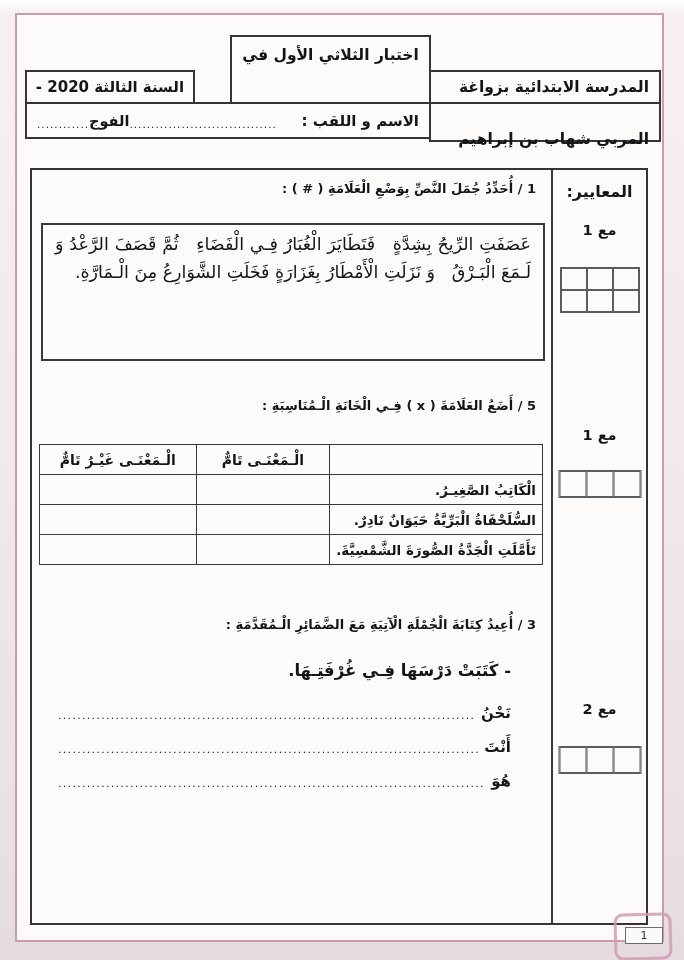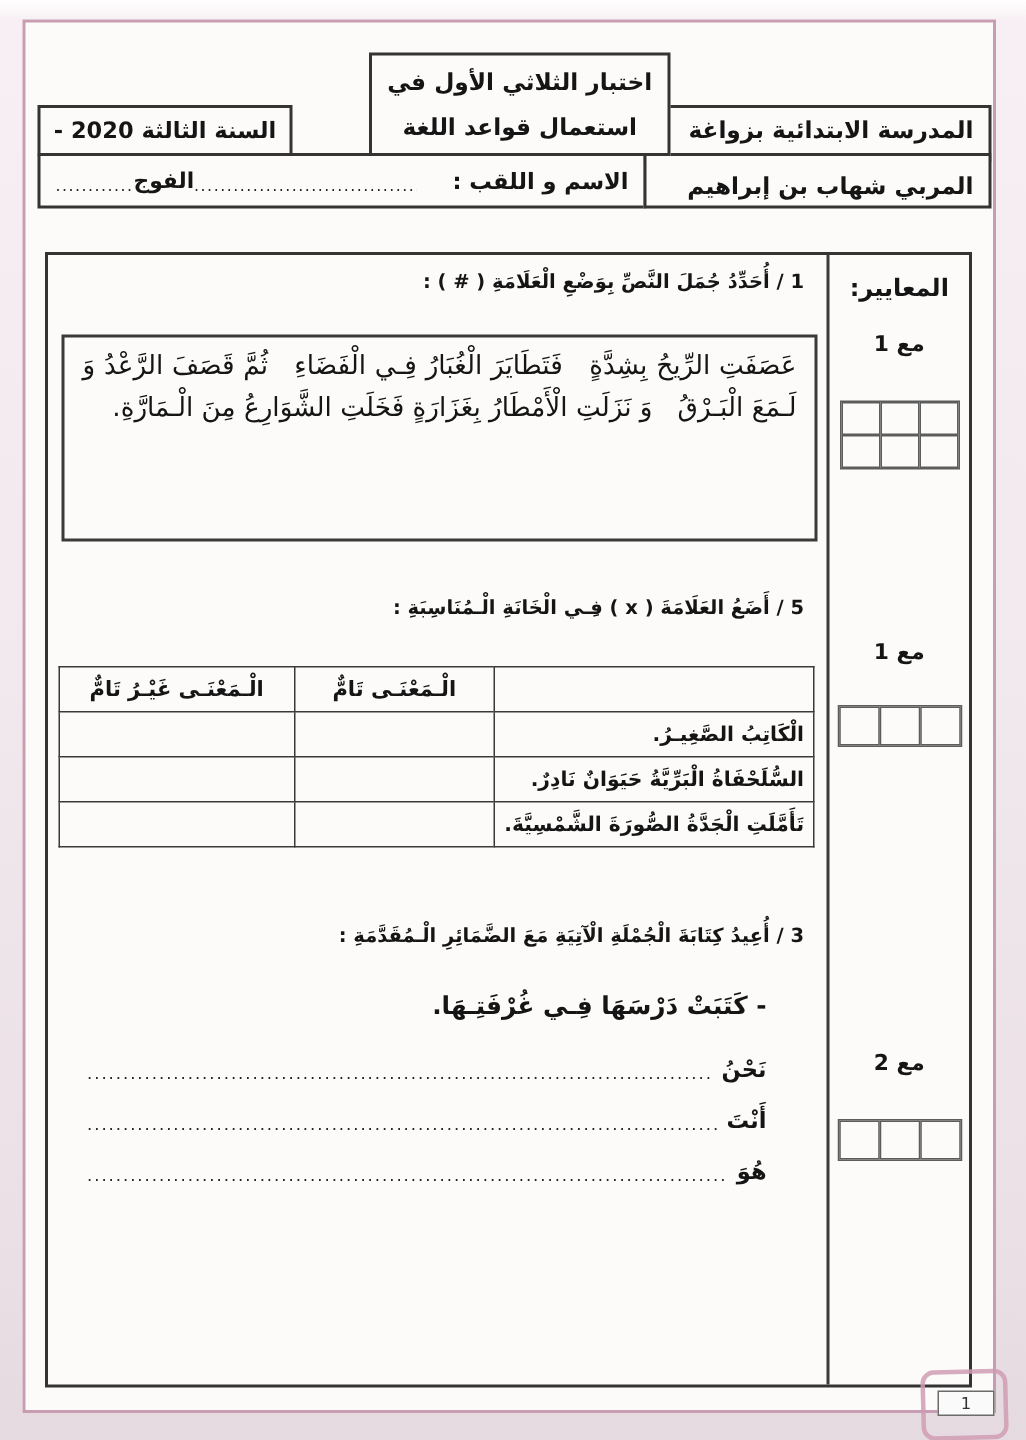--- a/index.html
+++ b/index.html
@@ -14,22 +14,22 @@
   
   .frame {
     position:absolute; left:15px; top:13px; width:649px; height:929px;
     border:2px solid #c99db1; background:#fcfbfa;
   }
   .box { position:absolute; border:2px solid #343434; background:#fcfbfa; }
   
   .h-year   { left:8px;   top:55px; width:170px; height:34px; line-height:31px; text-align:center; font-weight:bold; font-size:15px; }
   .h-name   { left:8px;   top:87px; width:406px; height:37px; display:flex; align-items:center; padding:0 10px; }
   .h-school { left:412px; top:55px; width:232px; height:38px; line-height:31px; text-align:right; padding:0 10px; font-weight:bold; font-size:15.5px; }
-  .h-teacher{ left:412px; top:87px; width:232px; height:37px; line-height:34px; text-align:right; padding:3px 10px; font-weight:bold; font-size:15.5px; }
-  .h-title  { left:229px; top:20px; width:201px; height:69px; text-align:center; padding-top:3px; }
+  .h-teacher{ left:412px; top:87px; width:232px; height:37px; line-height:34px; text-align:right; padding:18px 10px; font-weight:bold; font-size:15.5px; }
+  .h-title  { left:213px; top:20px; width:201px; height:69px; text-align:center; padding-top:3px; }
   .h-title div { font-weight:bold; font-size:15.5px; line-height:30px; white-space:nowrap; }
   .h-name .lbl { font-weight:bold; font-size:15px; flex:none;margin-left:24px; }
   .dots { overflow:hidden; white-space:nowrap; font-size:10.5px; letter-spacing:1px; color:#222; direction:ltr; text-align:left; padding-top:7px; }
   .h-name .dots-long { flex:1; }
   .h-name .grp { font-weight:bold; font-size:14.5px; flex:none; }
   .h-name .dots-short { width:52px; flex:none; }
   
   .main-box { left:13px; top:153px; width:618px; height:757px; }
   .criteria-col { position:absolute; left:519px; top:0; width:95px; height:100%; border-left:2px solid #3a3a3a; }
   .crit-title { position:absolute; top:12px; width:100%; text-align:center; font-weight:bold; font-size:16px; }
@@ -76,21 +76,20 @@
   <div class="box h-name">
     <span class="lbl">الاسم و اللقب :</span>
     <span class="dots dots-long">........................................................................................................................</span>
     <span class="grp">الفوج</span>
     <span class="dots dots-short">.....................</span>
   </div>
   <div class="box h-school">المدرسة الابتدائية بزواغة</div>
   <div class="box h-teacher">المربي شهاب بن إبراهيم</div>
   <div class="box h-title">
     <div>اختبار الثلاثي الأول في</div>
-    <div>استعمال قواعد اللغة</div>
   </div>
 
   <div class="box main-box">
 
     <div class="criteria-col">
       <div class="crit-title">المعايير:</div>
 
       <div class="crit-label" style="top:52px">مع 1</div>
       <div class="crit-grid g1" style="top:97px">
         <span></span>

